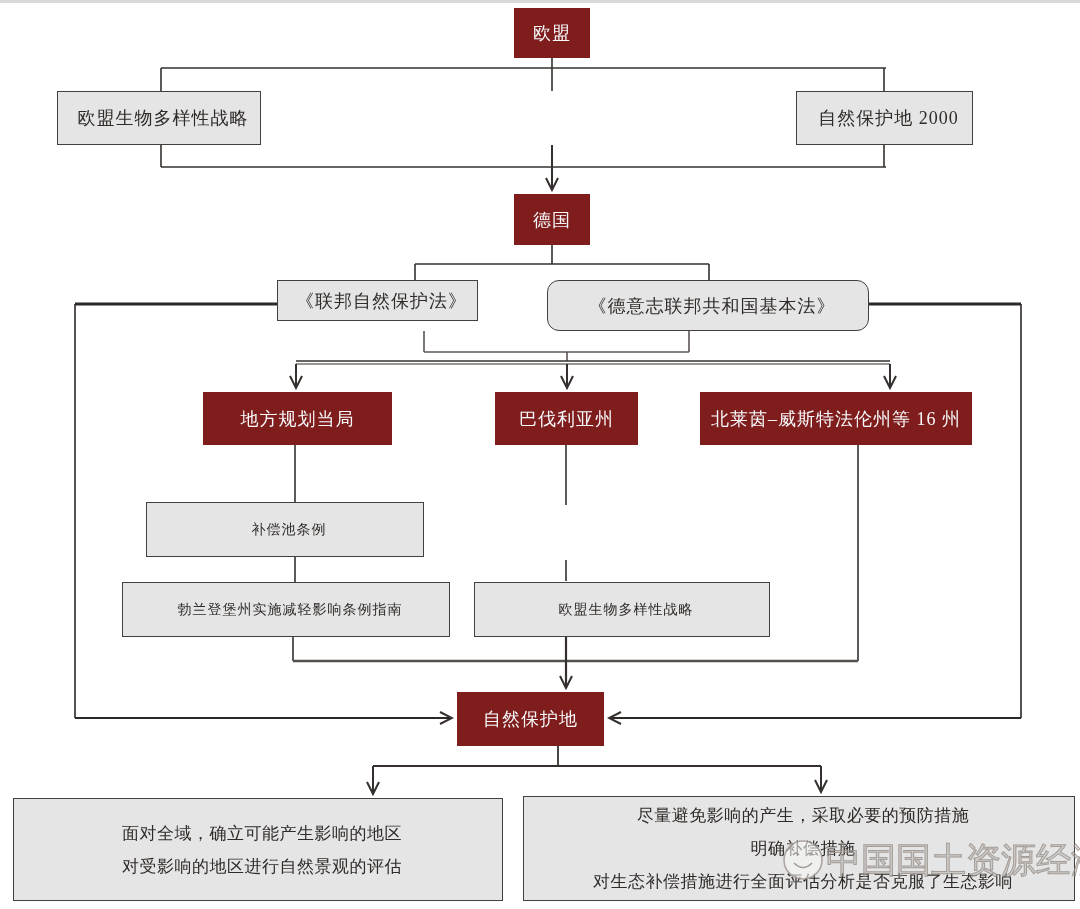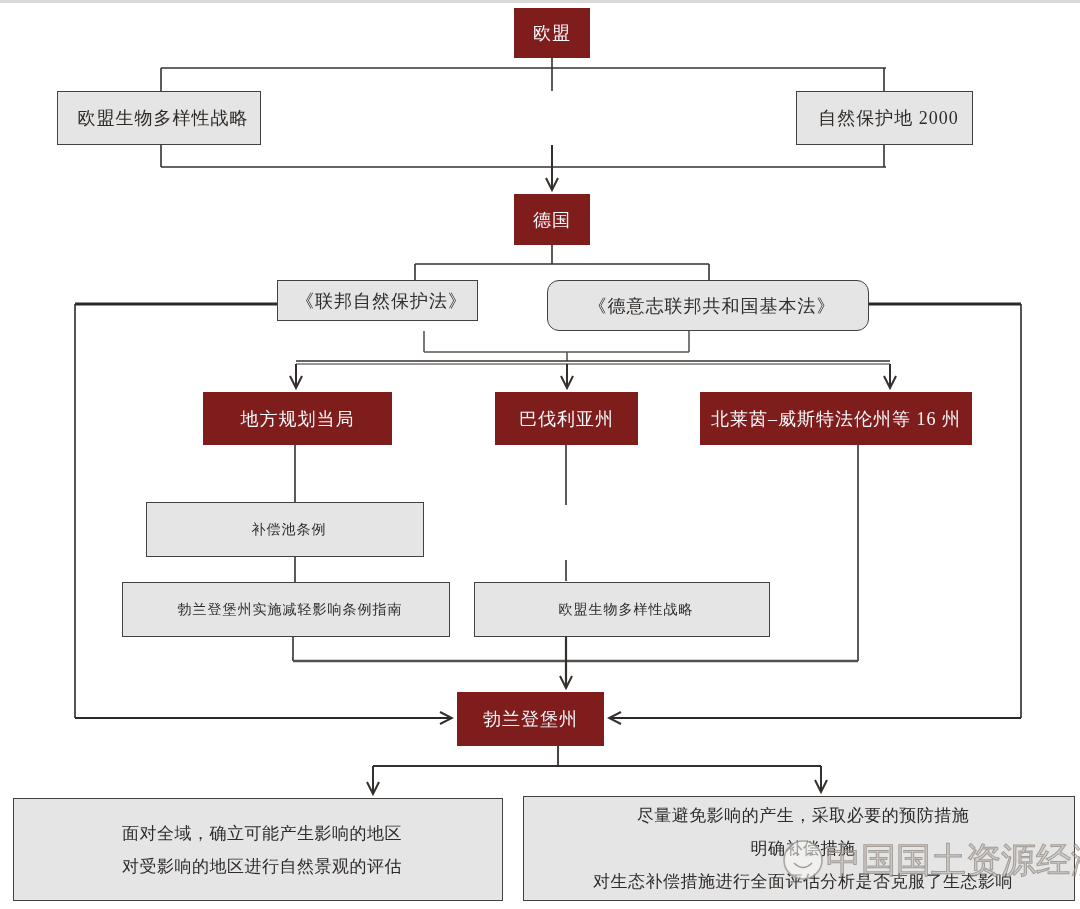--- a/index.html
+++ b/index.html
@@ -136,21 +136,21 @@
   <div class="node white" style="left:547px;top:280px;width:322px;height:51px;border-radius:12px;">《德意志联邦共和国基本法》</div>
 
   <div class="node blue" style="left:203px;top:392px;width:189px;height:53px;">地方规划当局</div>
   <div class="node blue" style="left:495px;top:392px;width:143px;height:53px;">巴伐利亚州</div>
   <div class="node blue" style="left:700px;top:392px;width:272px;height:53px;text-align:right;">北莱茵–威斯特法伦州等 16 州</div>
 
   <div class="node white thin" style="left:146px;top:502px;width:278px;height:55px;">补偿池条例</div>
   <div class="node white thin" style="left:122px;top:582px;width:328px;height:55px;text-align:center;">勃兰登堡州实施减轻影响条例指南</div>
   <div class="node white thin" style="left:474px;top:582px;width:296px;height:55px;">欧盟生物多样性战略</div>
 
-  <div class="node blue" style="left:457px;top:692px;width:147px;height:54px;">勃兰登堡州</div>
+  <div class="node blue" style="left:457px;top:692px;width:147px;height:54px;">自然保护地</div>
 
   <div class="node white para" style="left:13px;top:798px;width:490px;height:103px;">
     <div>面对全域，确立可能产生影响的地区</div>
     <div>对受影响的地区进行自然景观的评估</div>
   </div>
   <div class="node white para" style="left:523px;top:796px;width:552px;height:105px;">
     <div>尽量避免影响的产生，采取必要的预防措施</div>
     <div>明确补偿措施</div>
     <div>对生态补偿措施进行全面评估分析是否克服了生态影响</div>
   </div>

